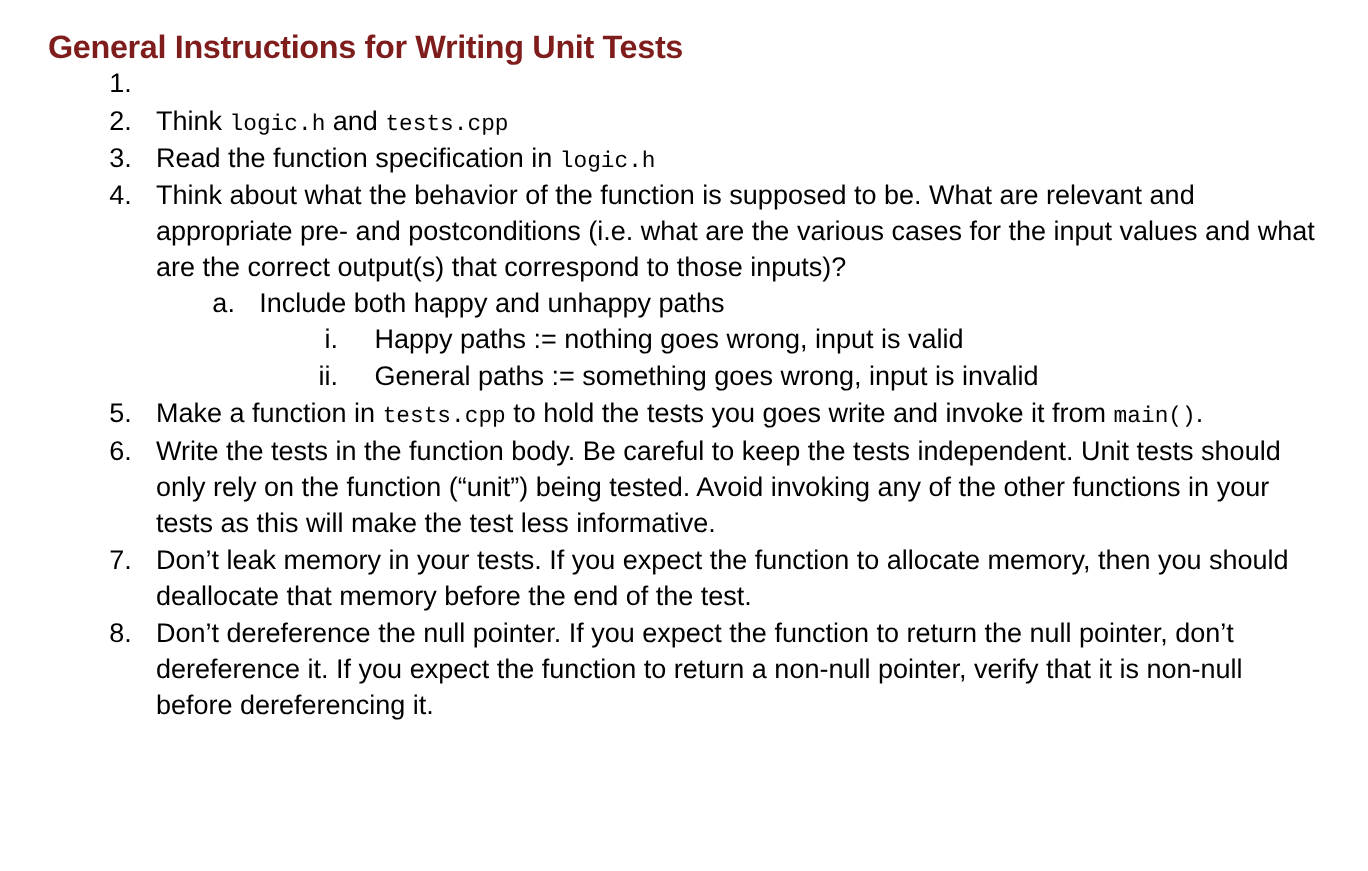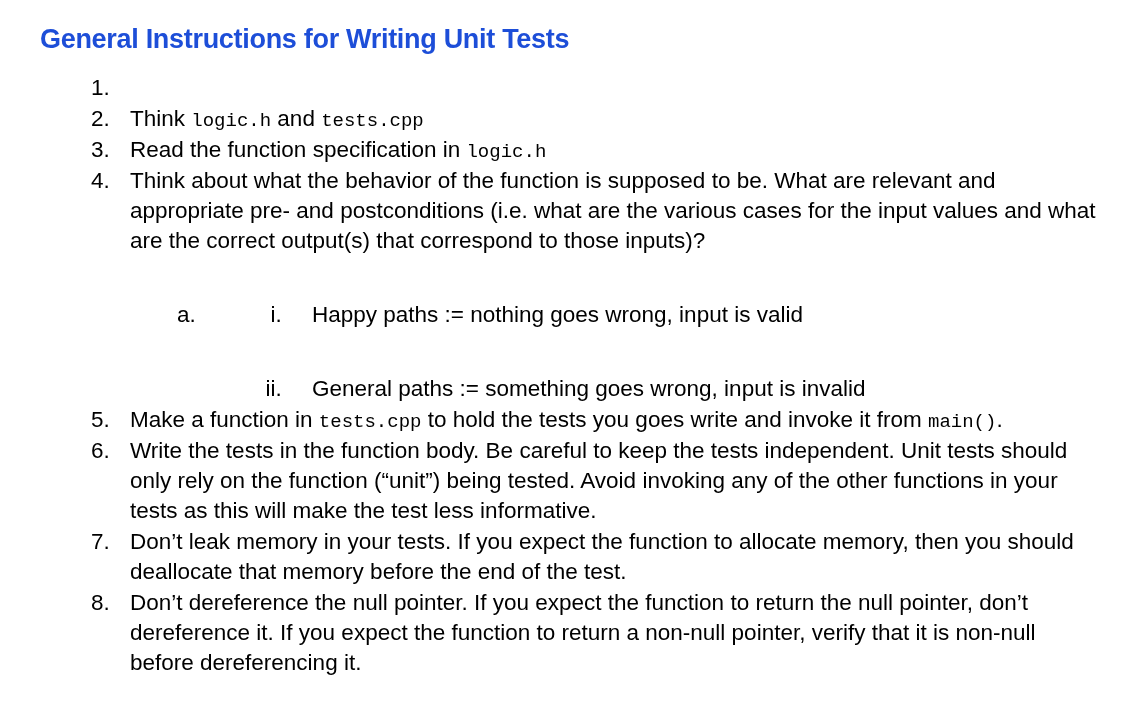--- a/index.html
+++ b/index.html
@@ -8,24 +8,23 @@
       box-sizing: border-box;
     }
     body {
       font-family: Arial, Helvetica, sans-serif;
       background: #ffffff;
       padding: 24px 40px;
       width: 1140px;
       color: #000000;
     }
     h2.heading {
-      color: #1d4ed8;
+      color: #7f1d1d;
       font-size: 27px;
       font-weight: bold;
-      margin-bottom: 18px;
       letter-spacing: -0.3px;
     }
     ol.level-1 {
       list-style-type: decimal;
       padding-left: 76px;
       font-size: 22.5px;
       line-height: 1.33;
     }
     ol.level-1 > li {
       padding-left: 14px;
@@ -39,21 +38,20 @@
       padding-left: 14px;
       margin-bottom: 1px;
     }
     ol.level-i {
       list-style-type: lower-roman;
       padding-left: 72px;
     }
     ol.level-i > li {
       padding-left: 24px;
       margin-bottom: 1px;
-      margin-top: 44px;
     }
     code {
       font-family: "Courier New", Courier, monospace;
       font-size: 19px;
     }
   </style>
 </head>
 <body>
 
 <h2 class="heading">General Instructions for Writing Unit Tests</h2>
@@ -64,20 +62,21 @@
   <li>
     <span>Think </span><code>logic.h</code><span> and </span><code>tests.cpp</code>
   </li>
   <li>
     <span>Read the function specification in </span><code>logic.h</code>
   </li>
   <li>
     <span>Think about what the behavior of the function is supposed to be.  What are relevant and appropriate pre- and postconditions (i.e. what are the various cases for the input values and what are the correct output(s) that correspond to those inputs)?</span>
     <ol class="level-a">
       <li>
+        <span>Include both happy and unhappy paths</span>
         <ol class="level-i">
           <li>Happy paths := nothing goes wrong, input is valid</li>
           <li>General paths := something goes wrong, input is invalid</li>
         </ol>
       </li>
     </ol>
   </li>
   <li>
     <span>Make a function in </span><code>tests.cpp</code><span> to hold the tests you goes write and invoke it from </span><code>main()</code><span>.</span>
   </li>

